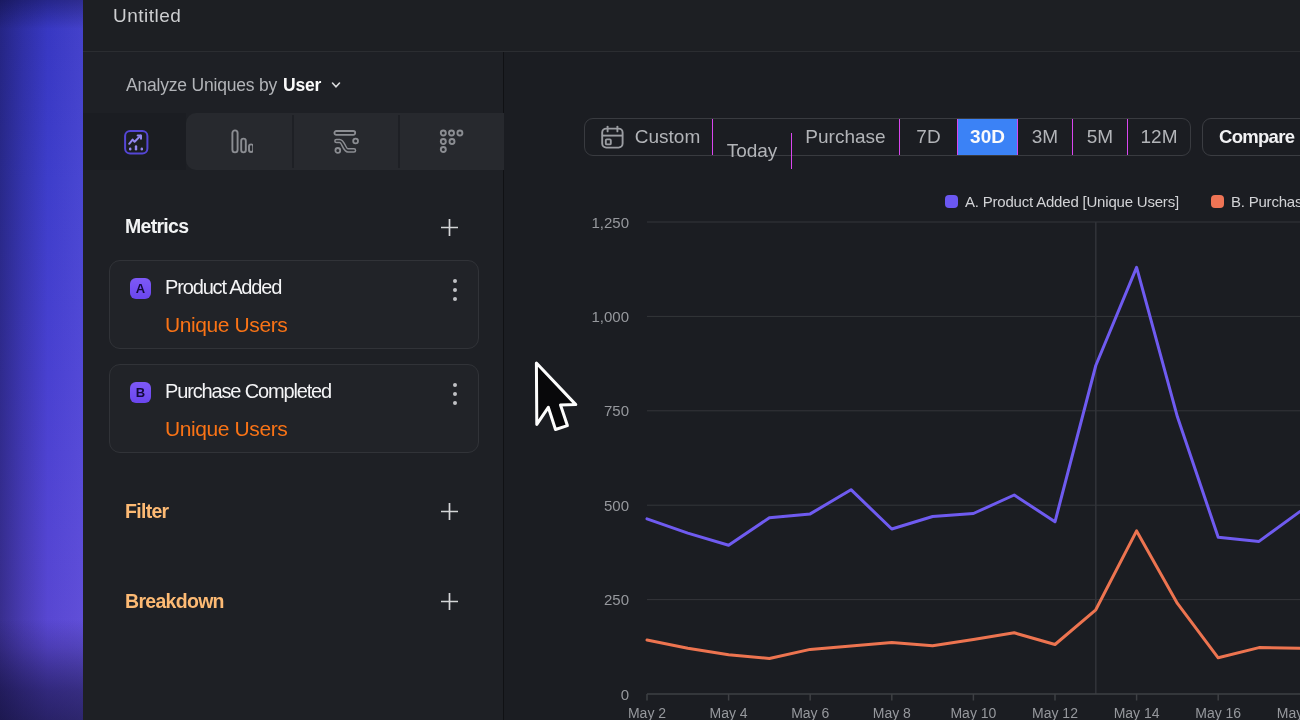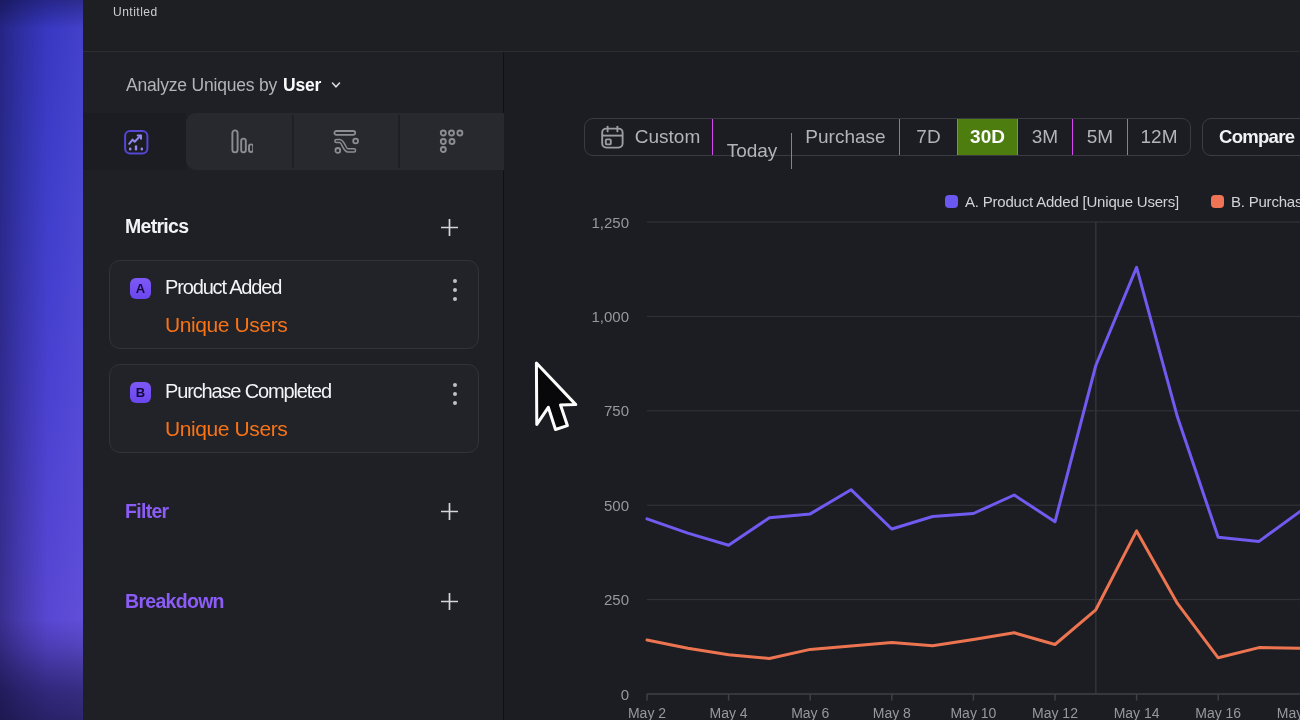--- a/index.html
+++ b/index.html
@@ -6,48 +6,48 @@
   html,body { width:1300px; height:720px; overflow:hidden; }
   body { font-family:"Liberation Sans", sans-serif; background:#1b1d22; position:relative; }
   .strip { position:absolute; left:0; top:0; width:83px; height:720px;
     background:
       linear-gradient(180deg, rgba(6,6,35,0.35) 0%, rgba(0,0,0,0) 4%, rgba(0,0,0,0) 86%, rgba(12,10,48,0.45) 96%, rgba(14,12,50,0.55) 100%),
       linear-gradient(90deg, rgba(8,8,38,0.40) 0%, rgba(6,6,32,0.18) 28%, rgba(0,0,0,0) 58%),
       linear-gradient(270deg, rgba(150,130,255,0.13) 0%, rgba(0,0,0,0) 40%),
       linear-gradient(180deg, #3737c1 0%, #3e3ecb 25%, #4941d1 52%, #5345d3 74%, #5a48d2 90%, #4a3dab 100%);
   }
   .topbar { position:absolute; left:83px; top:0; right:0; height:52px; background:#1d1f23; border-bottom:1px solid #2b2d31; }
-  .untitled { position:absolute; left:30px; top:5px; font-size:12px; letter-spacing:0.5px; color:#cdced0; }
+  .untitled { position:absolute; left:30px; top:5px; font-size:19px; letter-spacing:0.5px; color:#cdced0; }
   .sidebar { position:absolute; left:83px; top:52px; width:421px; bottom:0; background:#1e2025; }
   .sidebar .vdiv { position:absolute; right:0; top:0; bottom:0; width:1px; background:#101114; }
   .analyze { position:absolute; left:43px; top:23px; font-size:17.5px; letter-spacing:-0.2px; color:#b2b4b8; }
   .analyze b { color:#fafafa; font-weight:700; margin-left:6px; }
   .chev { display:inline-block; width:10px; height:10px; margin-left:10px; position:relative; top:-1px; }
   .tabs { position:absolute; left:103px; top:61px; width:318px; height:57px; background:#27292e; border-radius:10px 0 0 10px; }
   .tabs .d1 { position:absolute; left:106px; top:2px; bottom:2px; width:2px; background:#1e2025; }
   .tabs .d2 { position:absolute; left:212px; top:2px; bottom:2px; width:2px; background:#1e2025; }
   .tabsel { position:absolute; left:0px; top:61px; width:103px; height:57px; background:#1b1d22; }
   .icon { position:absolute; }
   .mhead { position:absolute; left:42px; width:340px; }
   .mtitle { font-size:19.5px; font-weight:700; letter-spacing:-0.7px; color:#f2f3f4; }
-  .dim { color:#8b5cf6; font-weight:400; }
+  .dim { color:#fdba74; font-weight:400; }
   .plus { position:absolute; }
   .card { position:absolute; left:26px; width:370px; height:89px; background:#212328; border:1px solid #313338; border-radius:11px; }
   .badge { position:absolute; left:20px; top:17px; width:21px; height:21px; border-radius:6px;
     background:linear-gradient(180deg,#7e59f7,#6a46ee); color:#12093a; font-size:13px; font-weight:700;
     text-align:center; line-height:21px; }
   .ctitle { position:absolute; left:55px; top:15px; font-size:20px; font-weight:400; letter-spacing:-1.15px; color:#f4f4f6; }
   .csub { position:absolute; left:55px; top:52px; font-size:21px; letter-spacing:-0.4px; color:#f97316; }
   .kebab { position:absolute; right:20px; top:18px; width:5px; }
   .kebab i { display:block; width:4px; height:4px; border-radius:50%; background:#c0c1c4; margin:0 0 5px 0; }
   .main { position:absolute; left:505px; top:52px; right:0; bottom:0; background:#1b1d22; }
   .btngroup { position:absolute; left:79px; top:66px; height:38px; border:1px solid #393b40; border-radius:9px; display:flex; align-items:center; color:#b2b4b8; font-size:19px; }
   .btngroup .cell { height:100%; display:flex; align-items:center; justify-content:center; border-right:1px solid #d946ef; white-space:nowrap; }
   .btngroup .cell:last-child { border-right:none; }
-  .btngroup .sel { background:#4d7c0f; color:#fafafb; font-weight:700; }
+  .btngroup .sel { background:#3b82f6; color:#fafafb; font-weight:700; }
   .compare { position:absolute; left:697px; top:66px; height:38px; width:130px; border:1px solid #3b3d42; border-radius:9px; color:#f2f2f4; font-size:18.5px; letter-spacing:-0.7px; font-weight:700; display:flex; align-items:center; padding-left:16px; }
   .legend { position:absolute; left:440px; top:141px; display:flex; align-items:center; font-size:15px; letter-spacing:-0.2px; color:#d2d3d6; white-space:nowrap; }
   .legend .sq { width:13px; height:13px; border-radius:4px; margin-right:7px; }
   .legend .t { margin-right:32px; }
   svg text { font-family:"Liberation Sans", sans-serif; }
   .cursor { position:absolute; left:530px; top:358px; width:52px; height:76px; }
 </style>
 </head>
 <body>
   <div class="strip"></div>

